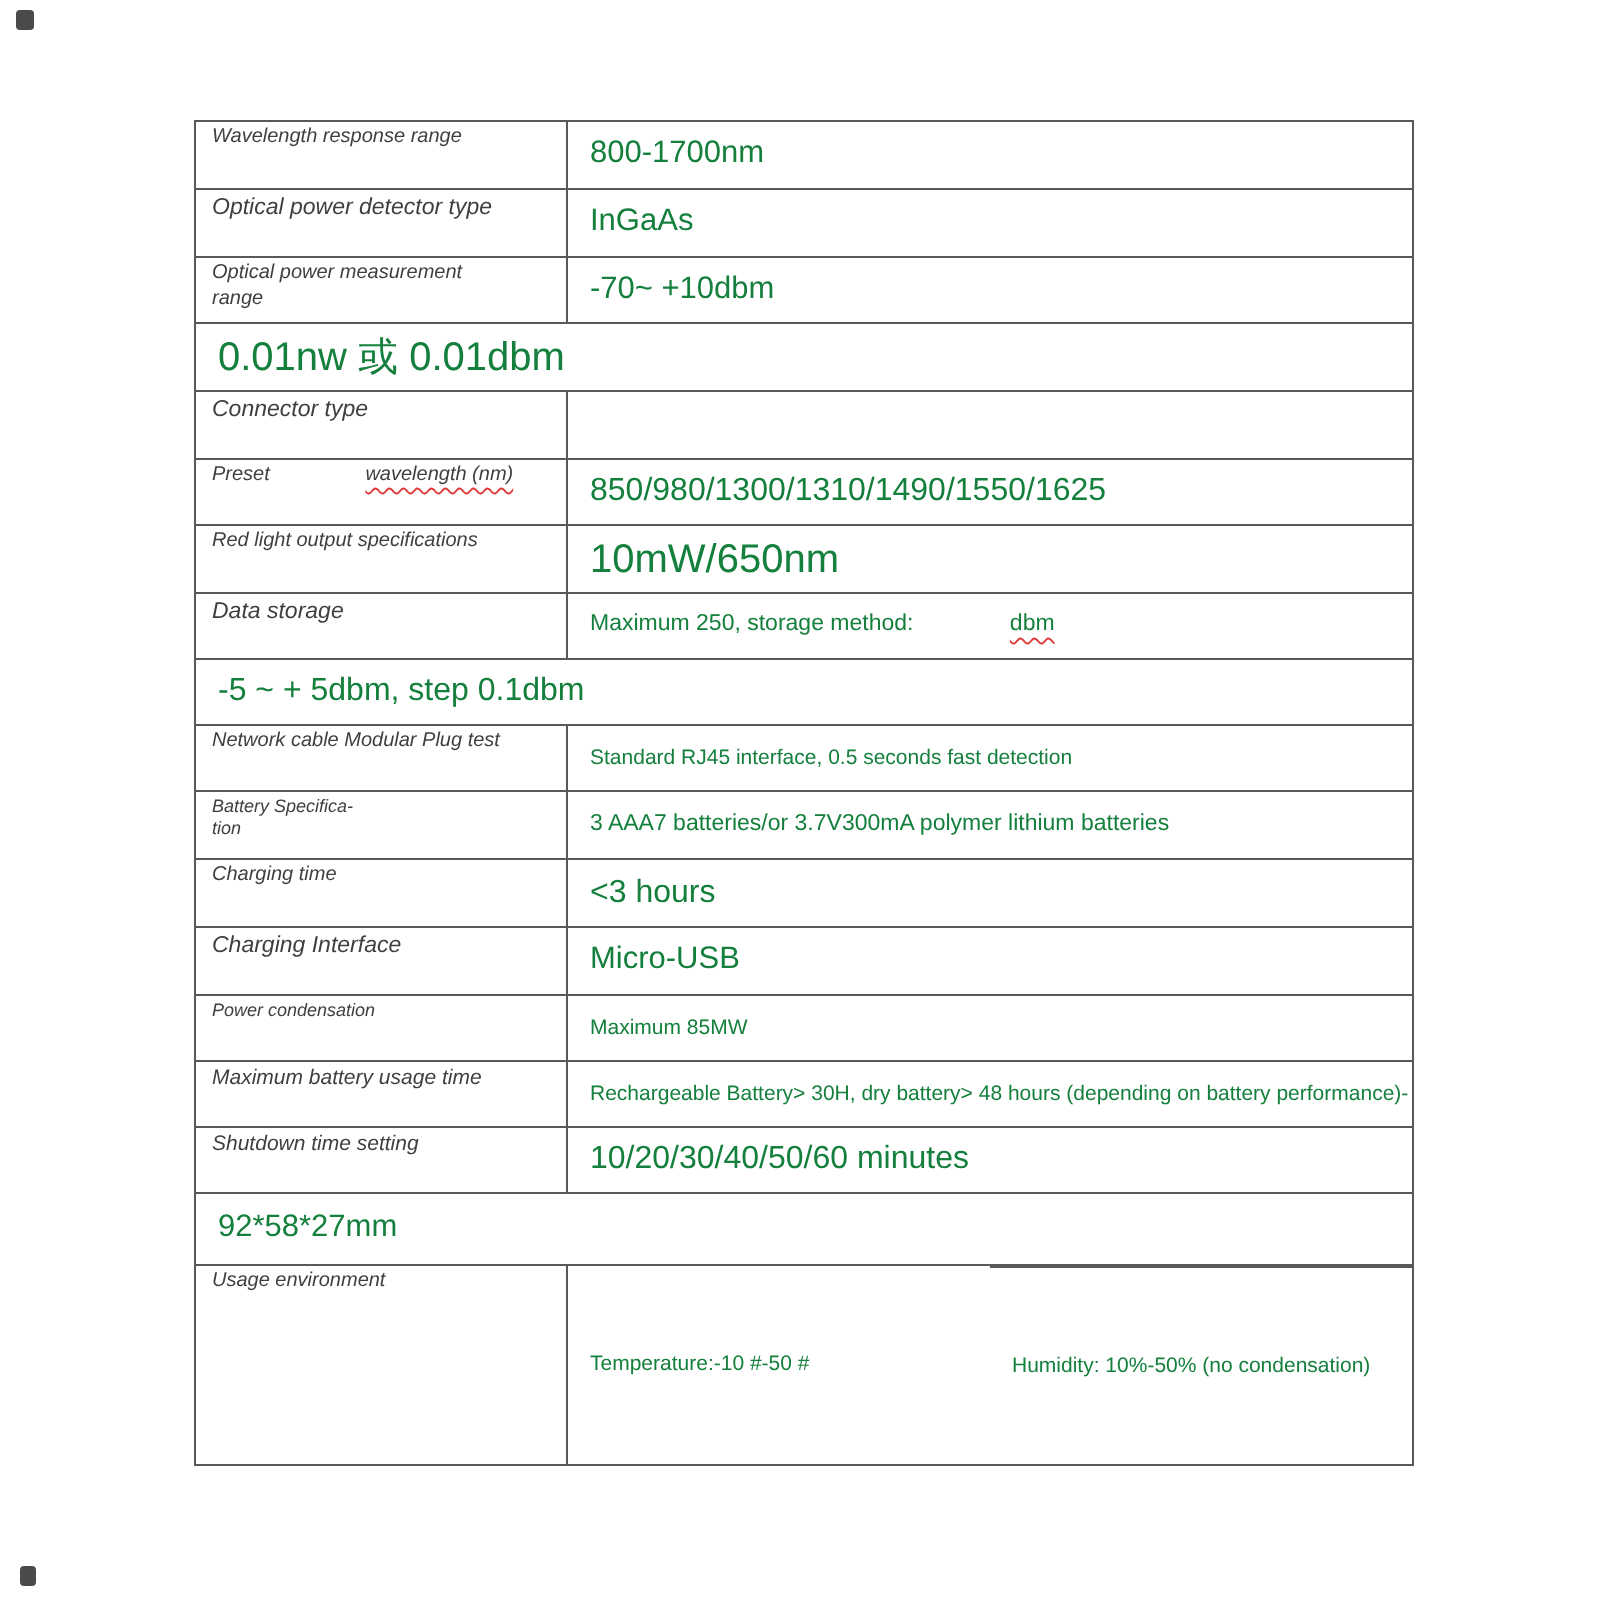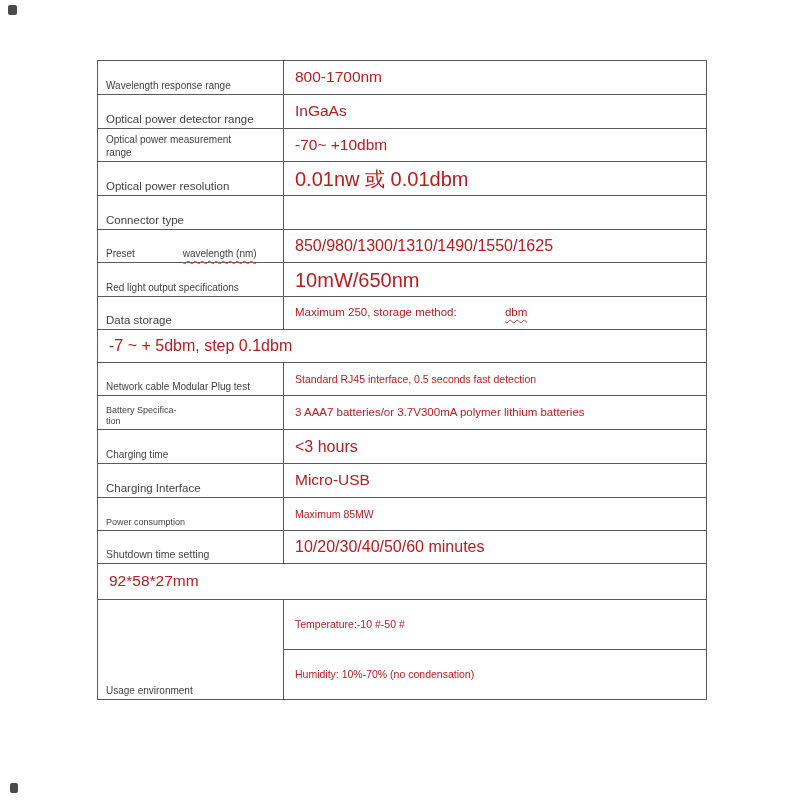--- a/index.html
+++ b/index.html
@@ -41,54 +41,55 @@
   .h33  { height: 33px; }
   .h34  { height: 34px; }
   .h36  { height: 36px; }
   .h100 { height: 100px; }
 
   .cell-l {
     width: 186px;
     min-width: 186px;
     border-right: 1px solid #595959;
     display: flex;
-    align-items: flex-end;
+    align-items: flex-start;
     padding: 2px 8px 2px 8px;
     box-sizing: border-box;
+    font-style: italic;
   }
   .cell-r {
     flex: 1;
     display: flex;
     align-items: center;
     padding: 2px 8px 2px 11px;
     box-sizing: border-box;
     overflow: hidden;
   }
   .cell-r.sub {
-    flex-direction: column;
+    flex-direction: row;
     align-items: stretch;
     padding: 0;
   }
   .subrow {
     flex: 1;
     display: flex;
     align-items: center;
     padding-left: 11px;
     border-top: 1px solid #595959;
     box-sizing: border-box;
   }
   .subrow:first-child { border-top: none; }
 
   .lbl {
     color: #3f3f3f;
     line-height: 1.25;
     white-space: pre-line;
   }
   .val {
-    color: #b91c1c;
+    color: #15803d;
     line-height: 1.2;
     white-space: nowrap;
   }
   .fs8  { font-size: 9px;   }
   .fs9  { font-size: 10px;  }
   .fs10 { font-size: 10.5px;}
   .fs11 { font-size: 11.5px;}
   .fs13 { font-size: 16px;}
   .fs14 { font-size: 20px;}
   .fs15 { font-size: 15.5px;}
@@ -116,41 +117,38 @@
       <div class="cell-l">
         <span class="lbl fs9">Wavelength response range</span>
       </div>
       <div class="cell-r">
         <span class="val fs15">800-1700nm</span>
       </div>
     </div>
 
     <div class="row h34">
       <div class="cell-l">
-        <span class="lbl fs11">Optical power detector range</span>
+        <span class="lbl fs11">Optical power detector type</span>
       </div>
       <div class="cell-r">
         <span class="val fs15">InGaAs</span>
       </div>
     </div>
 
     <div class="row h33">
       <div class="cell-l">
         <span class="lbl fs9">Optical power measurement
 range</span>
       </div>
       <div class="cell-r">
         <span class="val fs15">-70~ +10dbm</span>
       </div>
     </div>
 
     <div class="row h34">
-      <div class="cell-l">
-        <span class="lbl fs11">Optical power resolution</span>
-      </div>
       <div class="cell-r">
         <span class="val fs14">0.01nw 或 0.01dbm</span>
       </div>
     </div>
 
     <div class="row h34">
       <div class="cell-l">
         <span class="lbl fs11">Connector type</span>
       </div>
     </div>
@@ -177,21 +175,21 @@
       <div class="cell-l">
         <span class="lbl fs11">Data storage</span>
       </div>
       <div class="cell-r">
         <span class="val fs11"><span>Maximum 250, storage method: </span><span class="wavy">dbm</span></span>
       </div>
     </div>
 
     <div class="row h33">
       <div class="cell-r">
-        <span class="val fs13">-7 ~ + 5dbm, step 0.1dbm</span>
+        <span class="val fs13">-5 ~ + 5dbm, step 0.1dbm</span>
       </div>
     </div>
 
     <div class="row h33">
       <div class="cell-l">
         <span class="lbl fs9">Network cable Modular Plug test</span>
       </div>
       <div class="cell-r">
         <span class="val fs10">Standard RJ45 interface, 0.5 seconds fast detection</span>
       </div>
@@ -220,27 +218,35 @@
       <div class="cell-l">
         <span class="lbl fs11">Charging Interface</span>
       </div>
       <div class="cell-r">
         <span class="val fs15">Micro-USB</span>
       </div>
     </div>
 
     <div class="row h33">
       <div class="cell-l">
-        <span class="lbl fs8">Power consumption</span>
+        <span class="lbl fs8">Power condensation</span>
       </div>
       <div class="cell-r">
         <span class="val fs10">Maximum 85MW</span>
       </div>
     </div>
 
+    <div class="row h33">
+      <div class="cell-l">
+        <span class="lbl fs10">Maximum battery usage time</span>
+      </div>
+      <div class="cell-r">
+        <span class="val fs10">Rechargeable Battery&gt; 30H, dry battery&gt; 48 hours (depending on battery performance)-</span>
+      </div>
+    </div>
 
     <div class="row h33">
       <div class="cell-l">
         <span class="lbl fs10">Shutdown time setting</span>
       </div>
       <div class="cell-r">
         <span class="val fs13">10/20/30/40/50/60 minutes</span>
       </div>
     </div>
 
@@ -252,19 +258,19 @@
 
     <div class="row h100">
       <div class="cell-l">
         <span class="lbl fs9">Usage environment</span>
       </div>
       <div class="cell-r sub">
         <div class="subrow">
           <span class="val fs10">Temperature:-10 #-50 #</span>
         </div>
         <div class="subrow">
-          <span class="val fs10">Humidity: 10%-70% (no condensation)</span>
+          <span class="val fs10">Humidity: 10%-50% (no condensation)</span>
         </div>
       </div>
     </div>
 
   </div>
 </div>
 
 </body></html>

